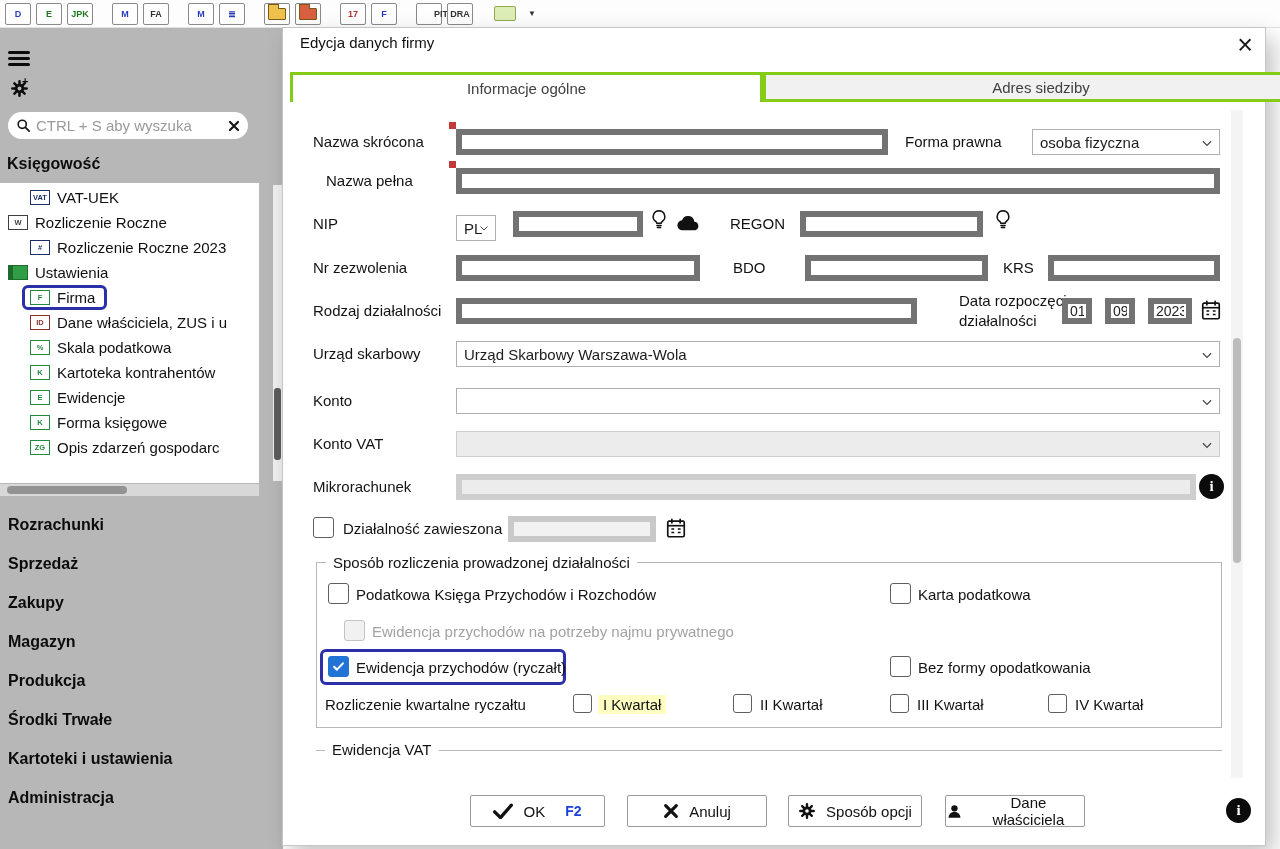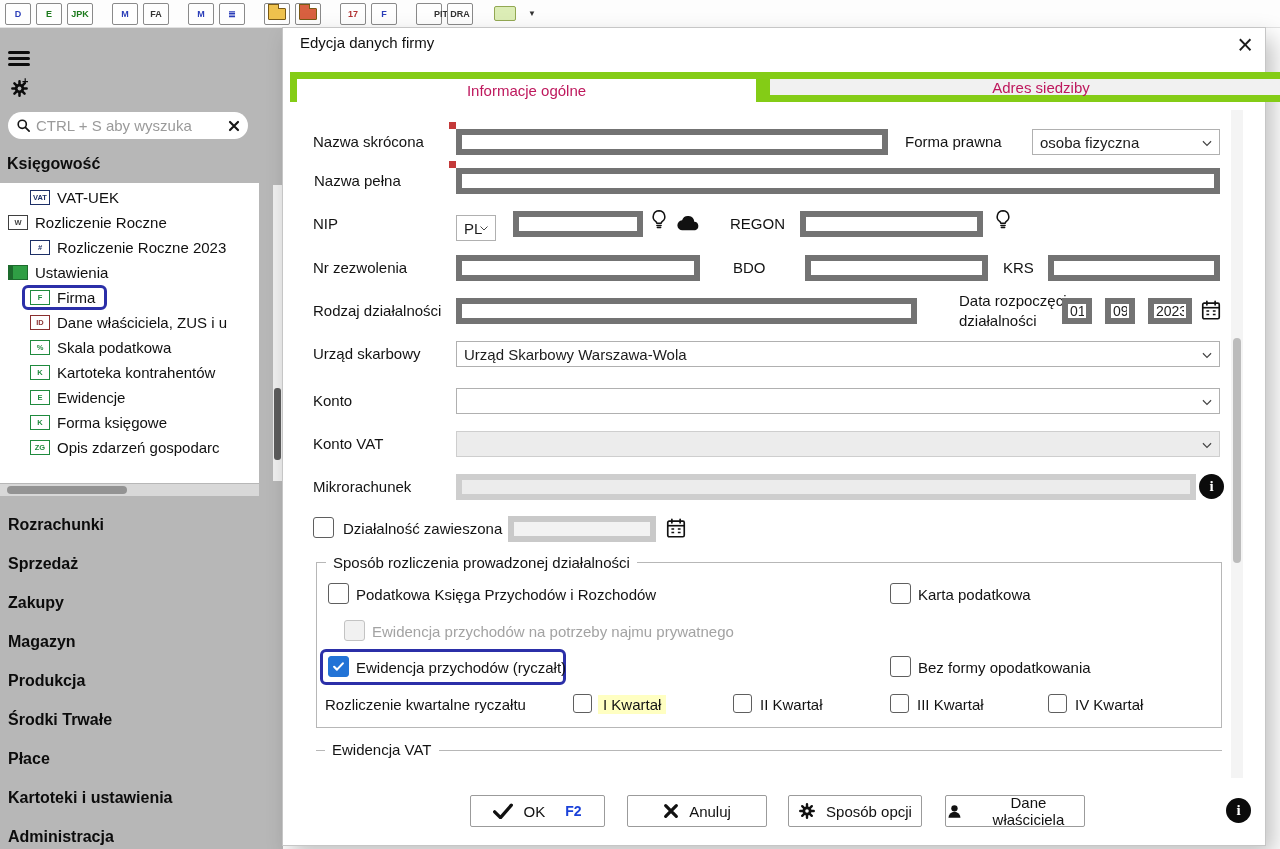--- a/index.html
+++ b/index.html
@@ -46,21 +46,21 @@
   .sections{position:absolute;left:0;top:477px;width:283px}
   .section{height:39px;display:flex;align-items:center;padding-left:8px;font-size:16px;font-weight:bold;color:#0c0c0c;cursor:pointer}
 
   
   .dialog{position:absolute;left:283px;top:28px;width:982px;height:817px;background:#fff;
     box-shadow:0 0 0 1px #c6c6c6,8px 10px 22px rgba(0,0,0,.25)}
   .dlg-title{position:absolute;left:17px;top:6px;font-size:15px;color:#101010}
   .dlg-close{position:absolute;right:12px;top:0;font-size:27px;font-weight:300;color:#1a1a1a;
     background:transparent;border:none;cursor:pointer;line-height:34px}
   .tab{position:absolute;top:44px;height:30px;display:flex;align-items:center;justify-content:center;
-    font-size:15px;color:#be185d;cursor:pointer;background:#f1f1f1;border:7px solid #84cc16}
+    font-size:15px;color:#404040;cursor:pointer;background:#f1f1f1;border:3px solid #84cc16}
   .tab.active{background:#fff;border-bottom:none}
   .lbl{position:absolute;font-size:15px;color:#131313;white-space:nowrap}
   .lbl.wrap{white-space:normal;line-height:20px}
   .req{position:absolute;width:7px;height:7px;background:var(--required-red,#c43a3a)}
   .inp{position:absolute;height:26px;border:6px solid #737373;background:#fff;font-size:14px;color:#222;
     padding:0 6px;outline:none}
   .inp.dis{background:#ececec;border-color:#cecece}
   .inp.semidis{background:#f2f2f2;border-color:#c9c9c9}
   .inp.ctr{text-align:center;padding:0 2px}
   .combo{position:absolute;height:26px;border:1px solid #b0b0b0;background:#fff;display:flex;align-items:center;
@@ -248,21 +248,20 @@
         <div class="hthumb"></div>
       </div>
 
     <nav class="sections">
       <div class="section">Rozrachunki</div>
       <div class="section">Sprzedaż</div>
       <div class="section">Zakupy</div>
       <div class="section">Magazyn</div>
       <div class="section">Produkcja</div>
       <div class="section">Środki Trwałe</div>
-      <div class="section">Płace</div>
       <div class="section">Kartoteki i ustawienia</div>
       <div class="section">Administracja</div>
     </nav>
   </aside>
 
   <section class="dialog">
     <div class="dlg-title">Edycja danych firmy</div>
     <button class="dlg-close">×</button>
 
     <div class="tab active" style="left:7px;width:473px">Informacje ogólne</div>
@@ -272,21 +271,21 @@
     <span class="req" style="left:166px;top:94px"></span>
     <input class="inp" style="left: 173px; top: 101px; width: 432px;" value="">
     <div class="lbl" style="left:622px;top:105px">Forma prawna</div>
     <div class="combo" style="left:749px;top:101px;width:188px">
       <span>osoba fizyczna</span>
       <svg class="chev" width="14" height="14" viewBox="0 0 24 24">
           <path d="M5 9l7 7 7-7" fill="none" stroke="#444" stroke-width="2"></path>
         </svg>
     </div>
 
-    <div class="lbl" style="left:31px;top:144px">Nazwa pełna</div>
+    <div class="lbl" style="left:43px;top:144px">Nazwa pełna</div>
     <span class="req" style="left:166px;top:133px"></span>
     <input class="inp" style="left: 173px; top: 140px; width: 764px;" value="">
 
     <div class="lbl" style="left:30px;top:187px">NIP</div>
     <div class="combo" style="left:173px;top:187px;width:40px;padding-right:24px">
       <span>PL</span>
       <svg class="chev" width="12" height="12" viewBox="0 0 24 24">
           <path d="M5 9l7 7 7-7" fill="none" stroke="#444" stroke-width="2"></path>
         </svg>
     </div>

